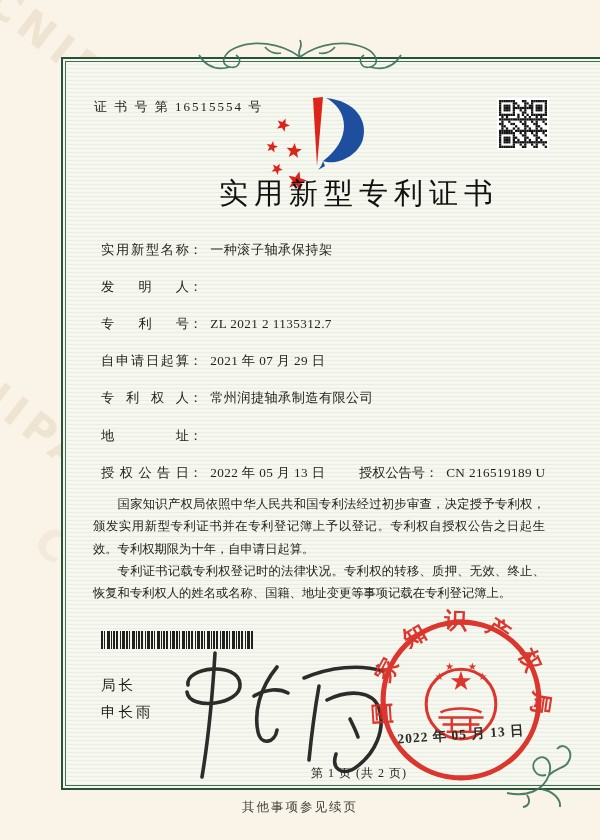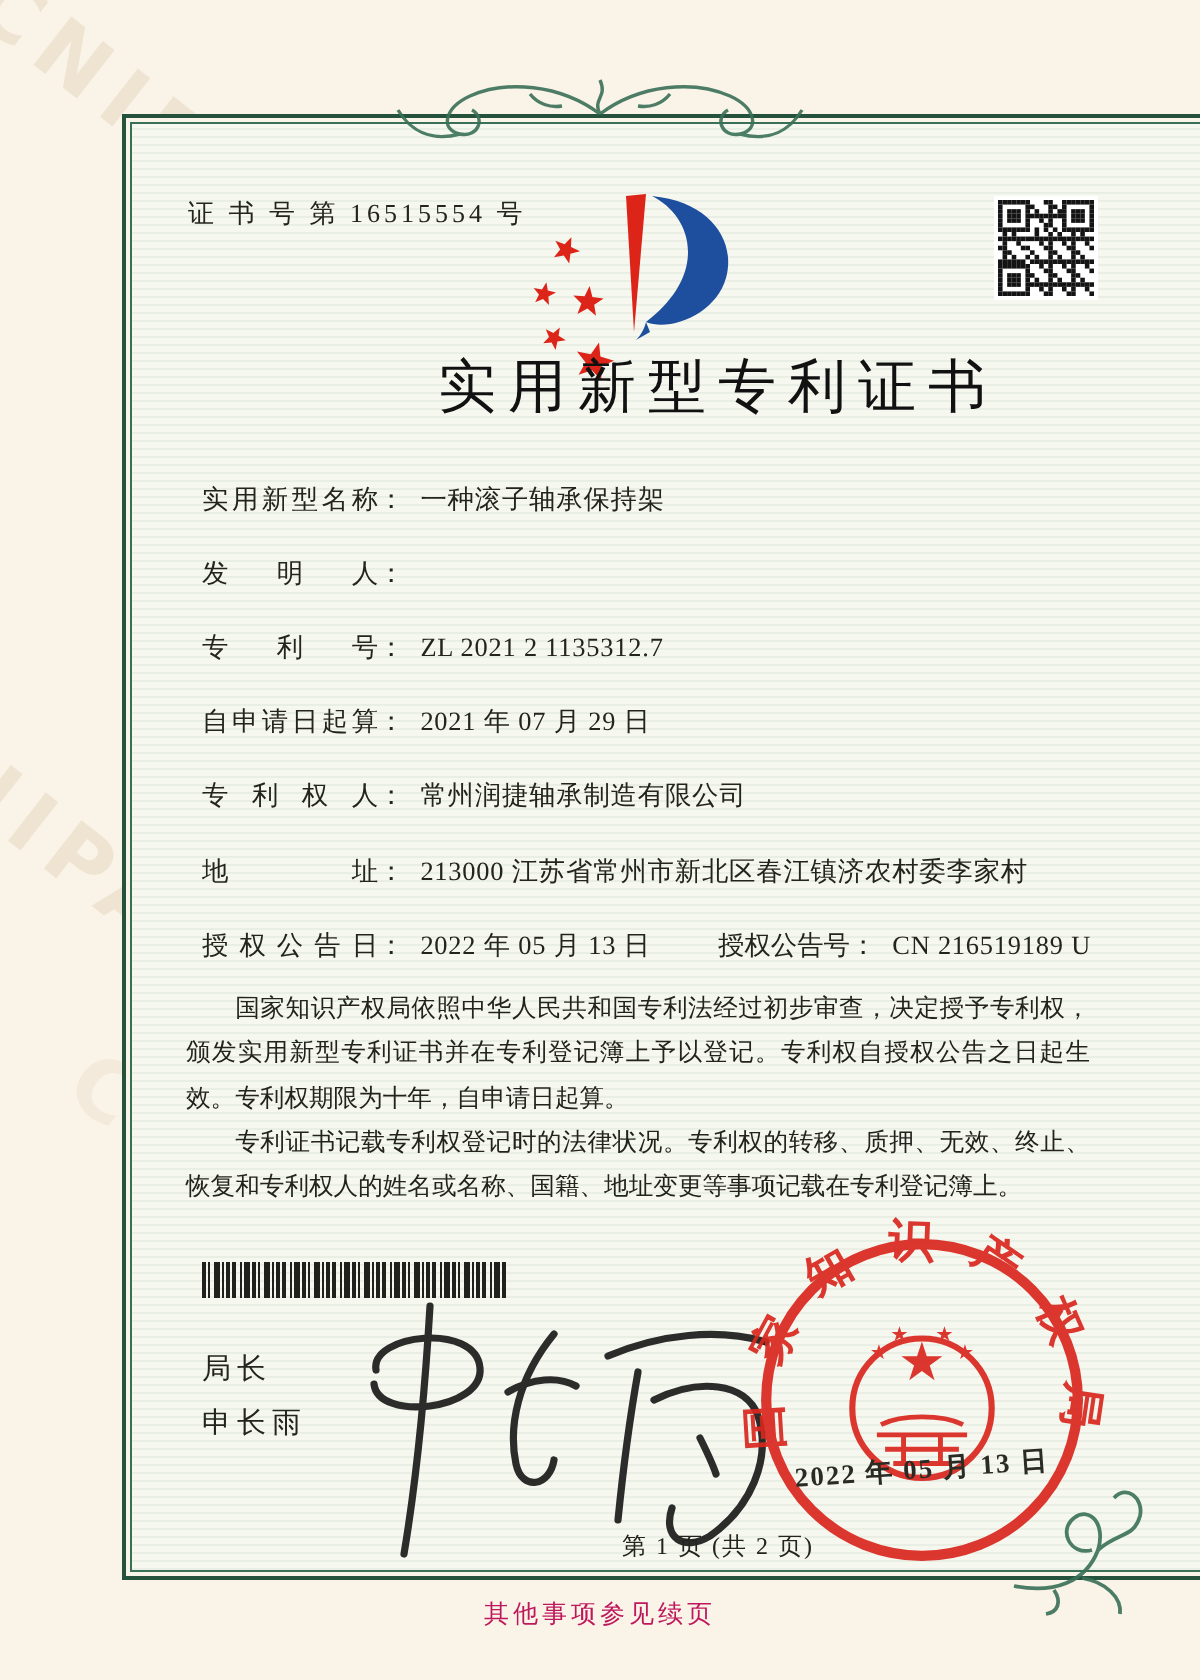--- a/index.html
+++ b/index.html
@@ -62,21 +62,21 @@
   .barcode{position:absolute;left:35px;top:569px;width:156px;height:18px;}
   .sig-block{position:absolute;left:35px;top:610px;font-size:14.5px;font-weight:400;line-height:27px;letter-spacing:3px;}
   .sig-svg{position:absolute;left:92px;top:585px;width:238px;height:140px;}
   .seal{position:absolute;left:313px;top:556px;width:164px;height:164px;opacity:.92;}
   .seal-date{
     position:absolute;left:298px;top:664px;width:194px;text-align:center;
     font-size:13.5px;font-weight:bold;color:#2b2b25;letter-spacing:1px;
     transform:rotate(-4deg);
   }
   .page-info{position:absolute;left:0;right:0;top:703px;text-align:center;font-size:12px;letter-spacing:1px;}
-  .note{position:absolute;left:0;right:0;top:799px;text-align:center;font-size:12.5px;letter-spacing:2px;color:#be185d;}
+  .note{position:absolute;left:0;right:0;top:799px;text-align:center;font-size:12.5px;letter-spacing:2px;color:#404040;}
   .flourish-top{position:absolute;left:185px;top:38px;width:230px;height:36px;}
   .flourish-corner{position:absolute;left:503px;top:731px;width:76px;height:76px;}
   svg{display:block;overflow:visible;}
 </style>
 </head>
 <body>
 
 <span class="watermark wm1">CNIPA</span>
 <span class="watermark wm2">CNIPA</span>
 <span class="watermark wm3">CNIPA</span>
@@ -371,21 +371,20 @@
           <span class="fvalue">2021 年 07 月 29 日</span>
       </div>
       <div class="field-row">
         <span class="flabel">专利权人</span>
           <span class="fcolon">：</span>
           <span class="fvalue">常州润捷轴承制造有限公司</span>
       </div>
       <div class="field-row">
         <span class="flabel">地址</span>
           <span class="fcolon">：</span>
-          <span class="fvalue">213000 江苏省常州市新北区春江镇济农村委李家村</span>
       </div>
       <div class="field-row">
         <span class="flabel">授权公告日</span>
           <span class="fcolon">：</span>
           <span class="fvalue">2022 年 05 月 13 日</span>
         <span class="pair2">
           <span class="flabel2">授权公告号</span><span class="fcolon">：</span><span class="fvalue">CN 216519189 U</span>
         </span>
       </div>
     </div>

